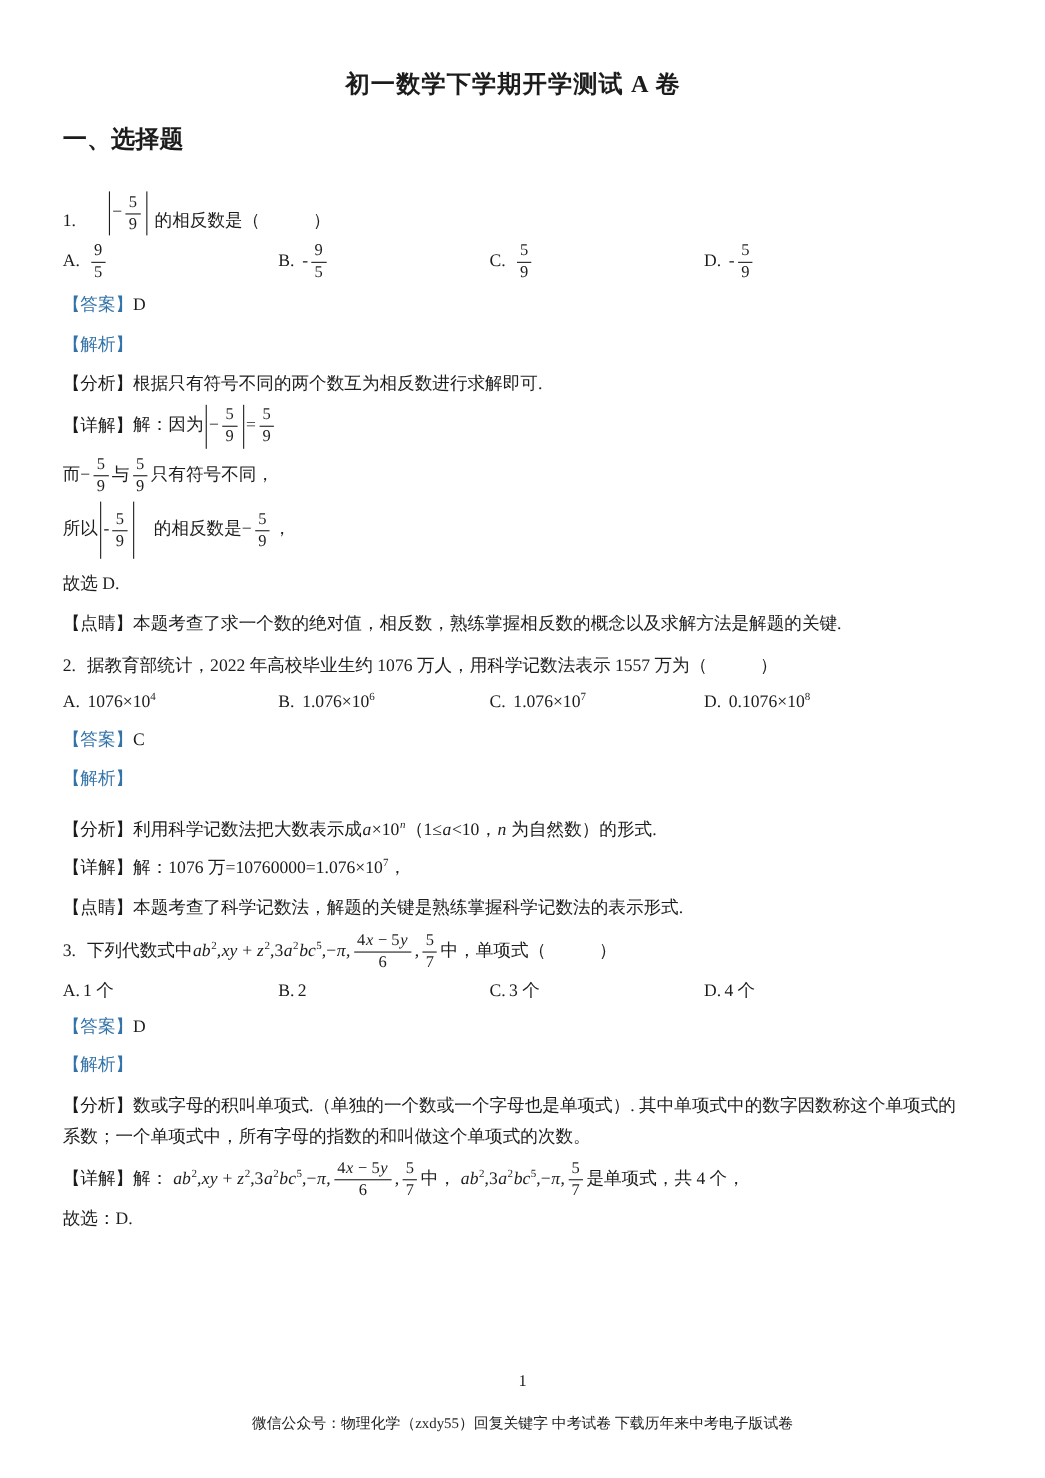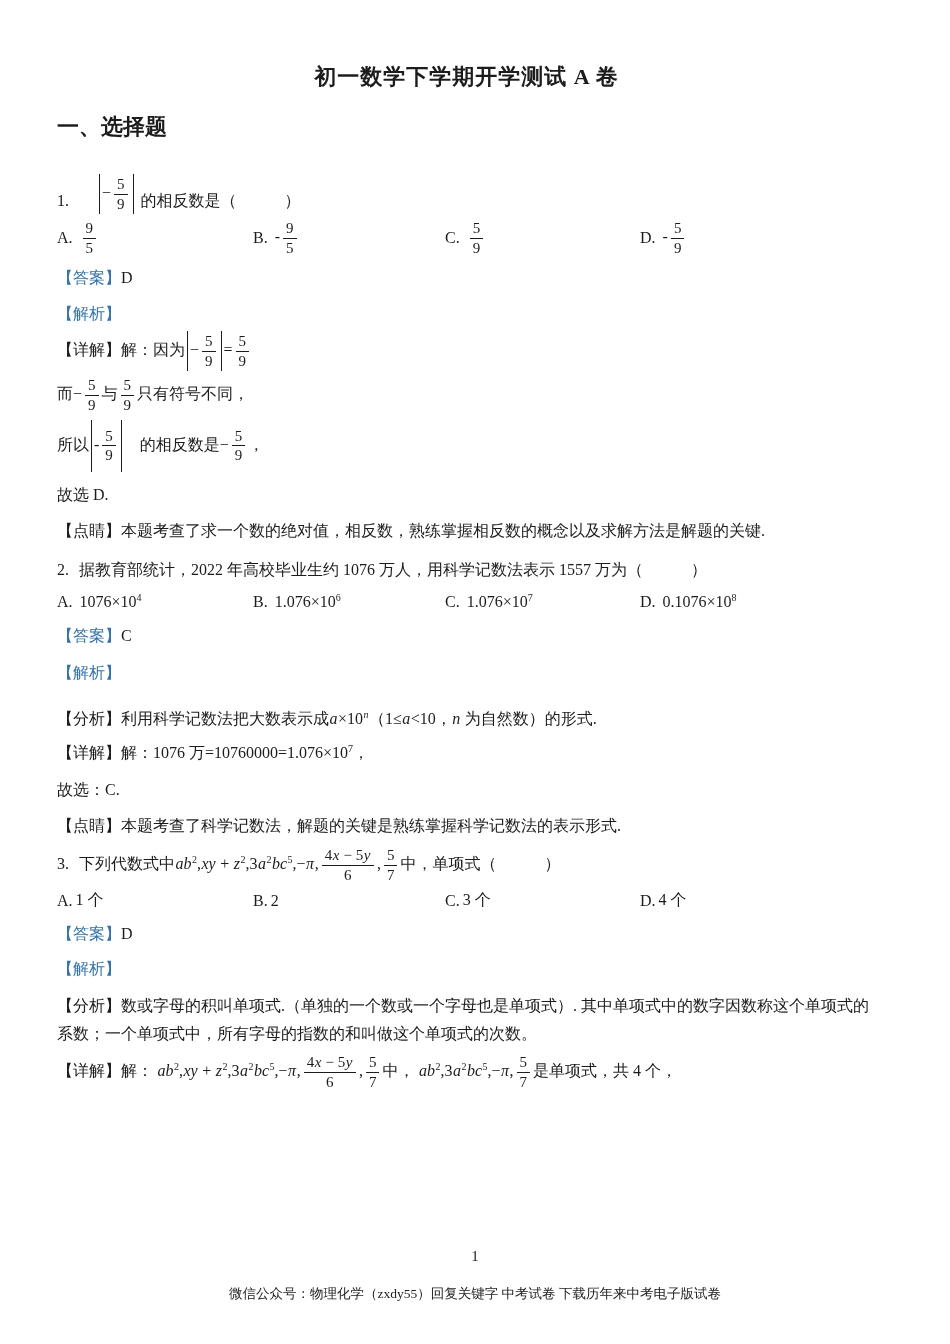--- a/index.html
+++ b/index.html
@@ -83,20 +83,23 @@
           </span></span>
     </div>
   </div>
 
   <div class="para" style="margin-top:10px;">
     <span class="label-blue">【答案】</span><span>D</span>
   </div>
   <div class="para" style="margin-top:14px;">
     <span class="label-blue">【解析】</span>
   </div>
+  <div class="para" style="margin-top:14px;">
+    <span>【分析】</span><span>根据只有符号不同的两个数互为相反数进行求解即可.</span>
+  </div>
   <div class="para" style="margin-top:6px;">
     <span>【详解】</span><span class="math">解：因为<span class="vbar"></span>−<span class="frac">
           <span class="fn">5</span>
           <span class="fd">9</span>
         </span><span class="vbar"></span>=<span class="frac">
           <span class="fn">5</span>
           <span class="fd">9</span>
         </span></span>
   </div>
   <div class="para math" style="margin-top:6px;">而−<span class="frac">
@@ -147,21 +150,20 @@
   </div>
   <div class="para" style="margin-top:14px;">
     <span class="label-blue">【解析】</span>
   </div>
   <div class="para" style="margin-top:24px;">
     <span>【分析】</span><span class="math">利用科学记数法把大数表示成<i>a</i>×10<sup><i>n</i></sup>（1≤<i>a</i>&lt;10，<i>n</i> 为自然数）的形式.</span>
   </div>
   <div class="para" style="margin-top:12px;">
     <span>【详解】</span><span class="math">解：1076 万=10760000=1.076×10<sup>7</sup>，</span>
   </div>
-  <div class="para" style="margin-top:14px;">故选：C.</div>
   <div class="para" style="margin-top:14px;">
     <span>【点睛】</span><span>本题考查了科学记数法，解题的关键是熟练掌握科学记数法的表示形式.</span>
   </div>
 
   <div class="para" style="margin-top:10px;">
     <span class="qnum">3.</span>
     <span class="math" style="margin-left:6px;">下列代数式中<i>ab</i><sup>2</sup>,<i>xy</i> + <i>z</i><sup>2</sup>,3<i>a</i><sup>2</sup><i>bc</i><sup>5</sup>,−<i>π</i>,<span class="frac">
           <span class="fn">4<i>x</i> − 5<i>y</i></span>
           <span class="fd">6</span>
         </span>,<span class="frac">
@@ -203,17 +205,18 @@
           <span class="fn">4<i>x</i> − 5<i>y</i></span>
           <span class="fd">6</span>
         </span>,<span class="frac">
           <span class="fn">5</span>
           <span class="fd">7</span>
         </span>中， <i>ab</i><sup>2</sup>,3<i>a</i><sup>2</sup><i>bc</i><sup>5</sup>,−<i>π</i>,<span class="frac">
           <span class="fn">5</span>
           <span class="fd">7</span>
         </span>是单项式，共 4 个，</span>
   </div>
+  <div class="para" style="margin-top:8px;">故选：D.</div>
 
 </div>
 
 <div class="pageno" style="top:1248px; position:absolute;">1</div>
 <div class="footer">微信公众号：物理化学（zxdy55）回复关键字 中考试卷 下载历年来中考电子版试卷</div>
 
 </body></html>

